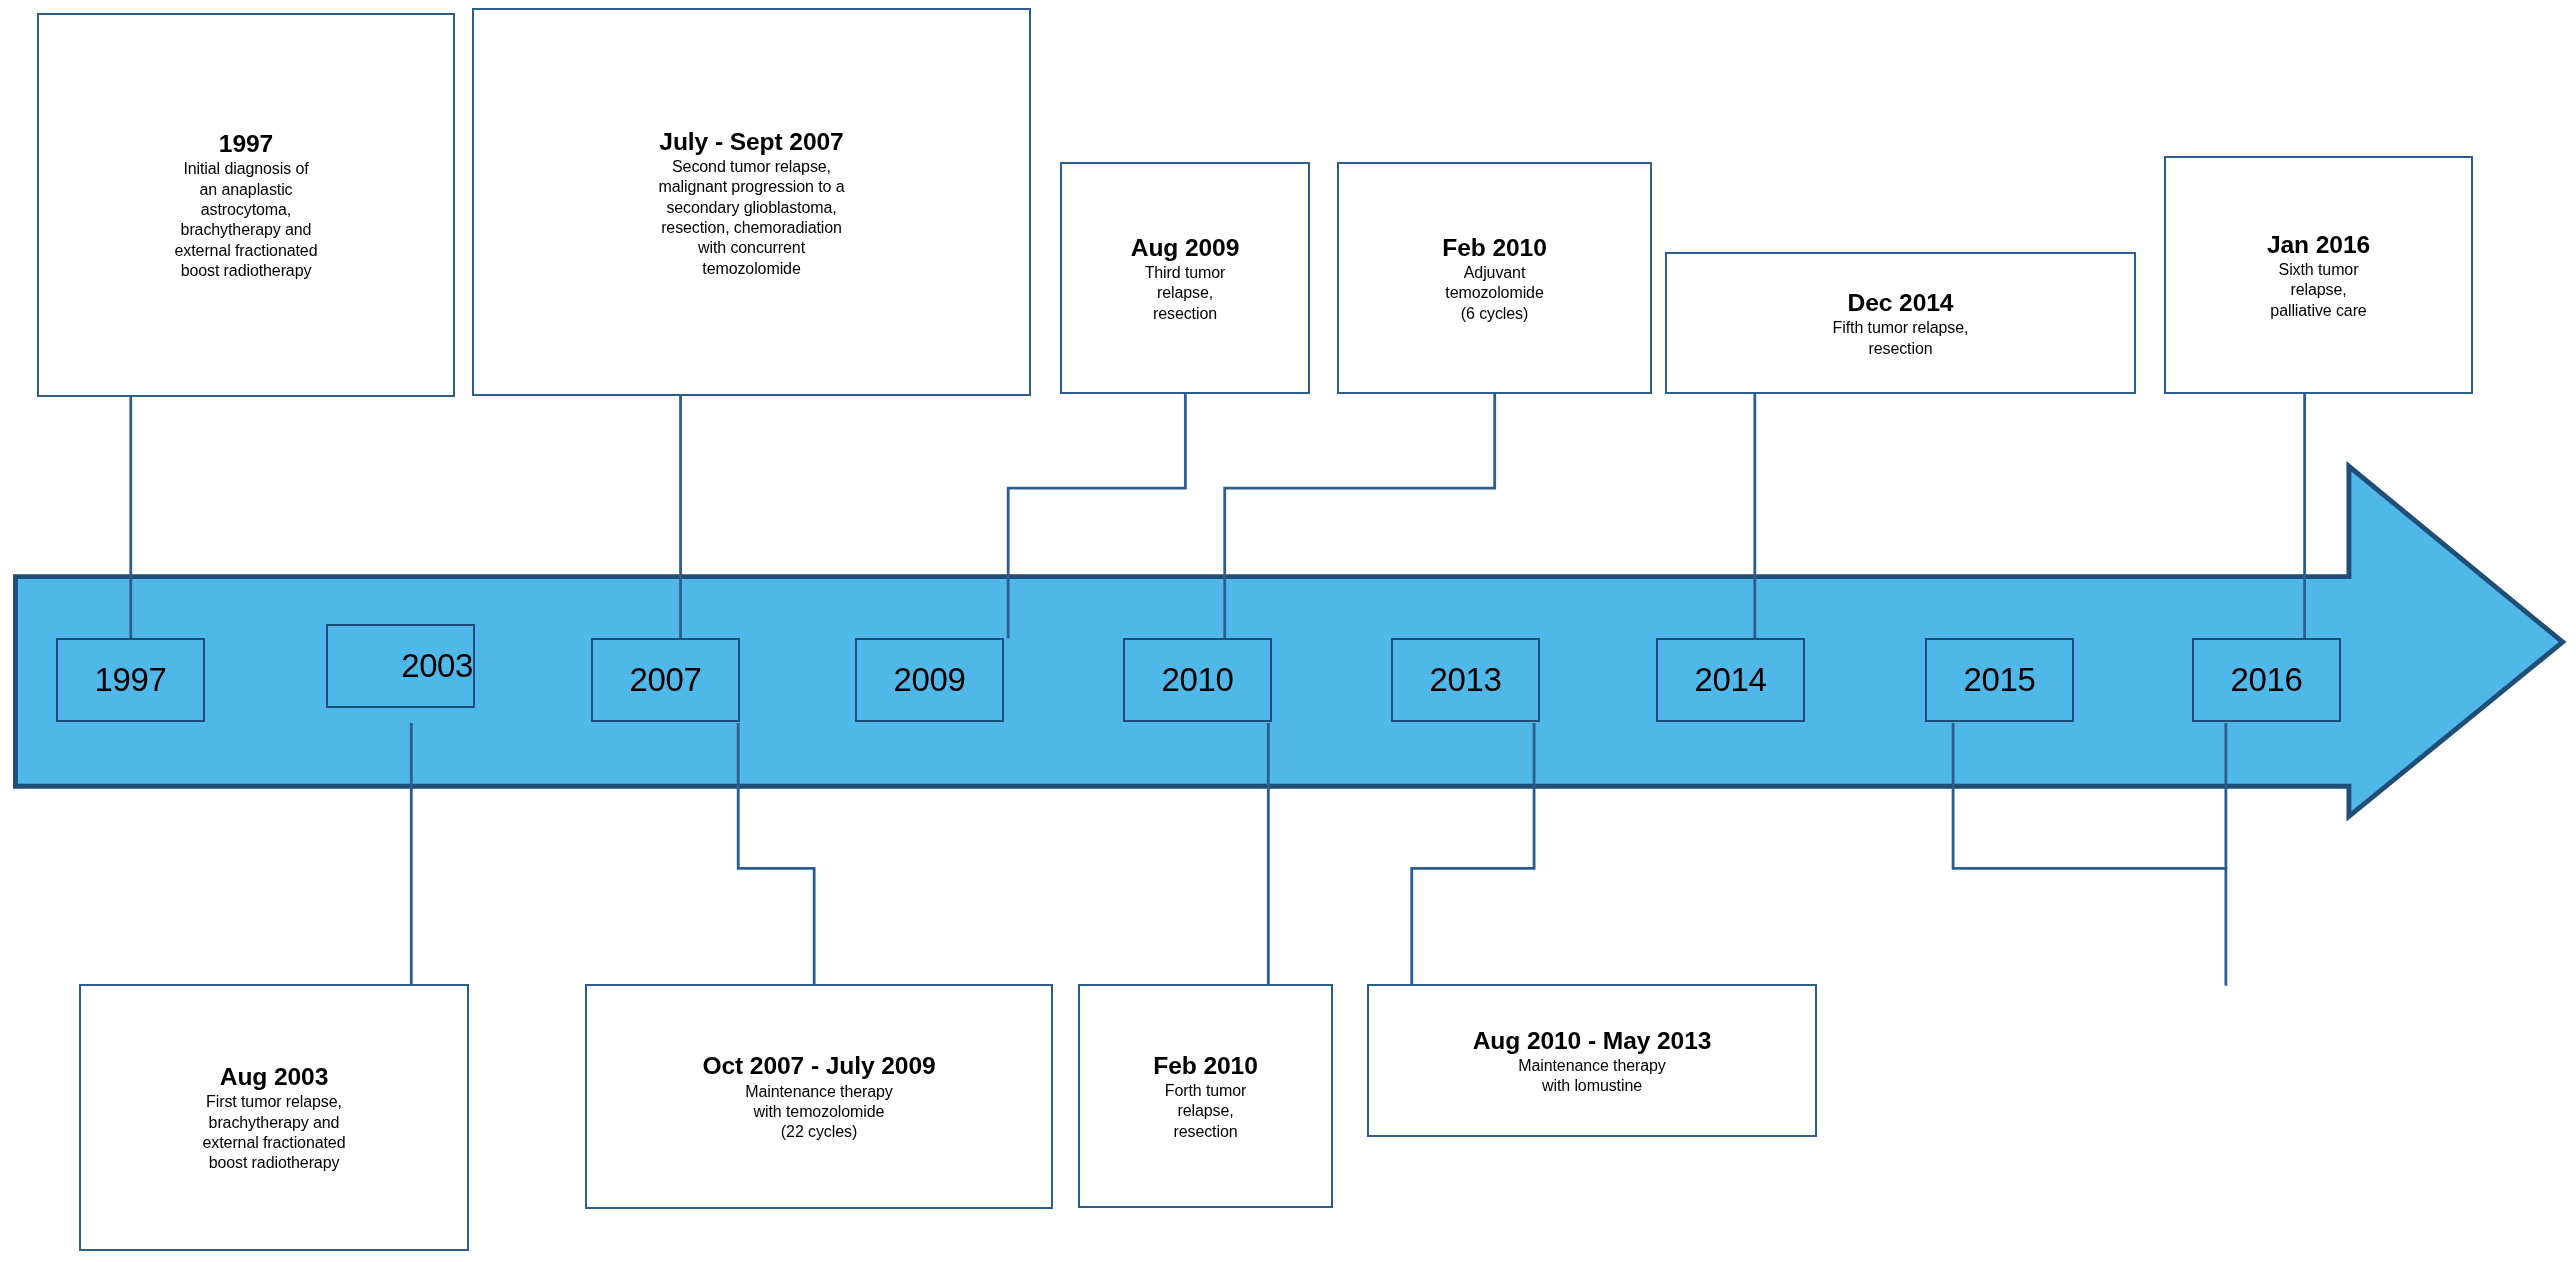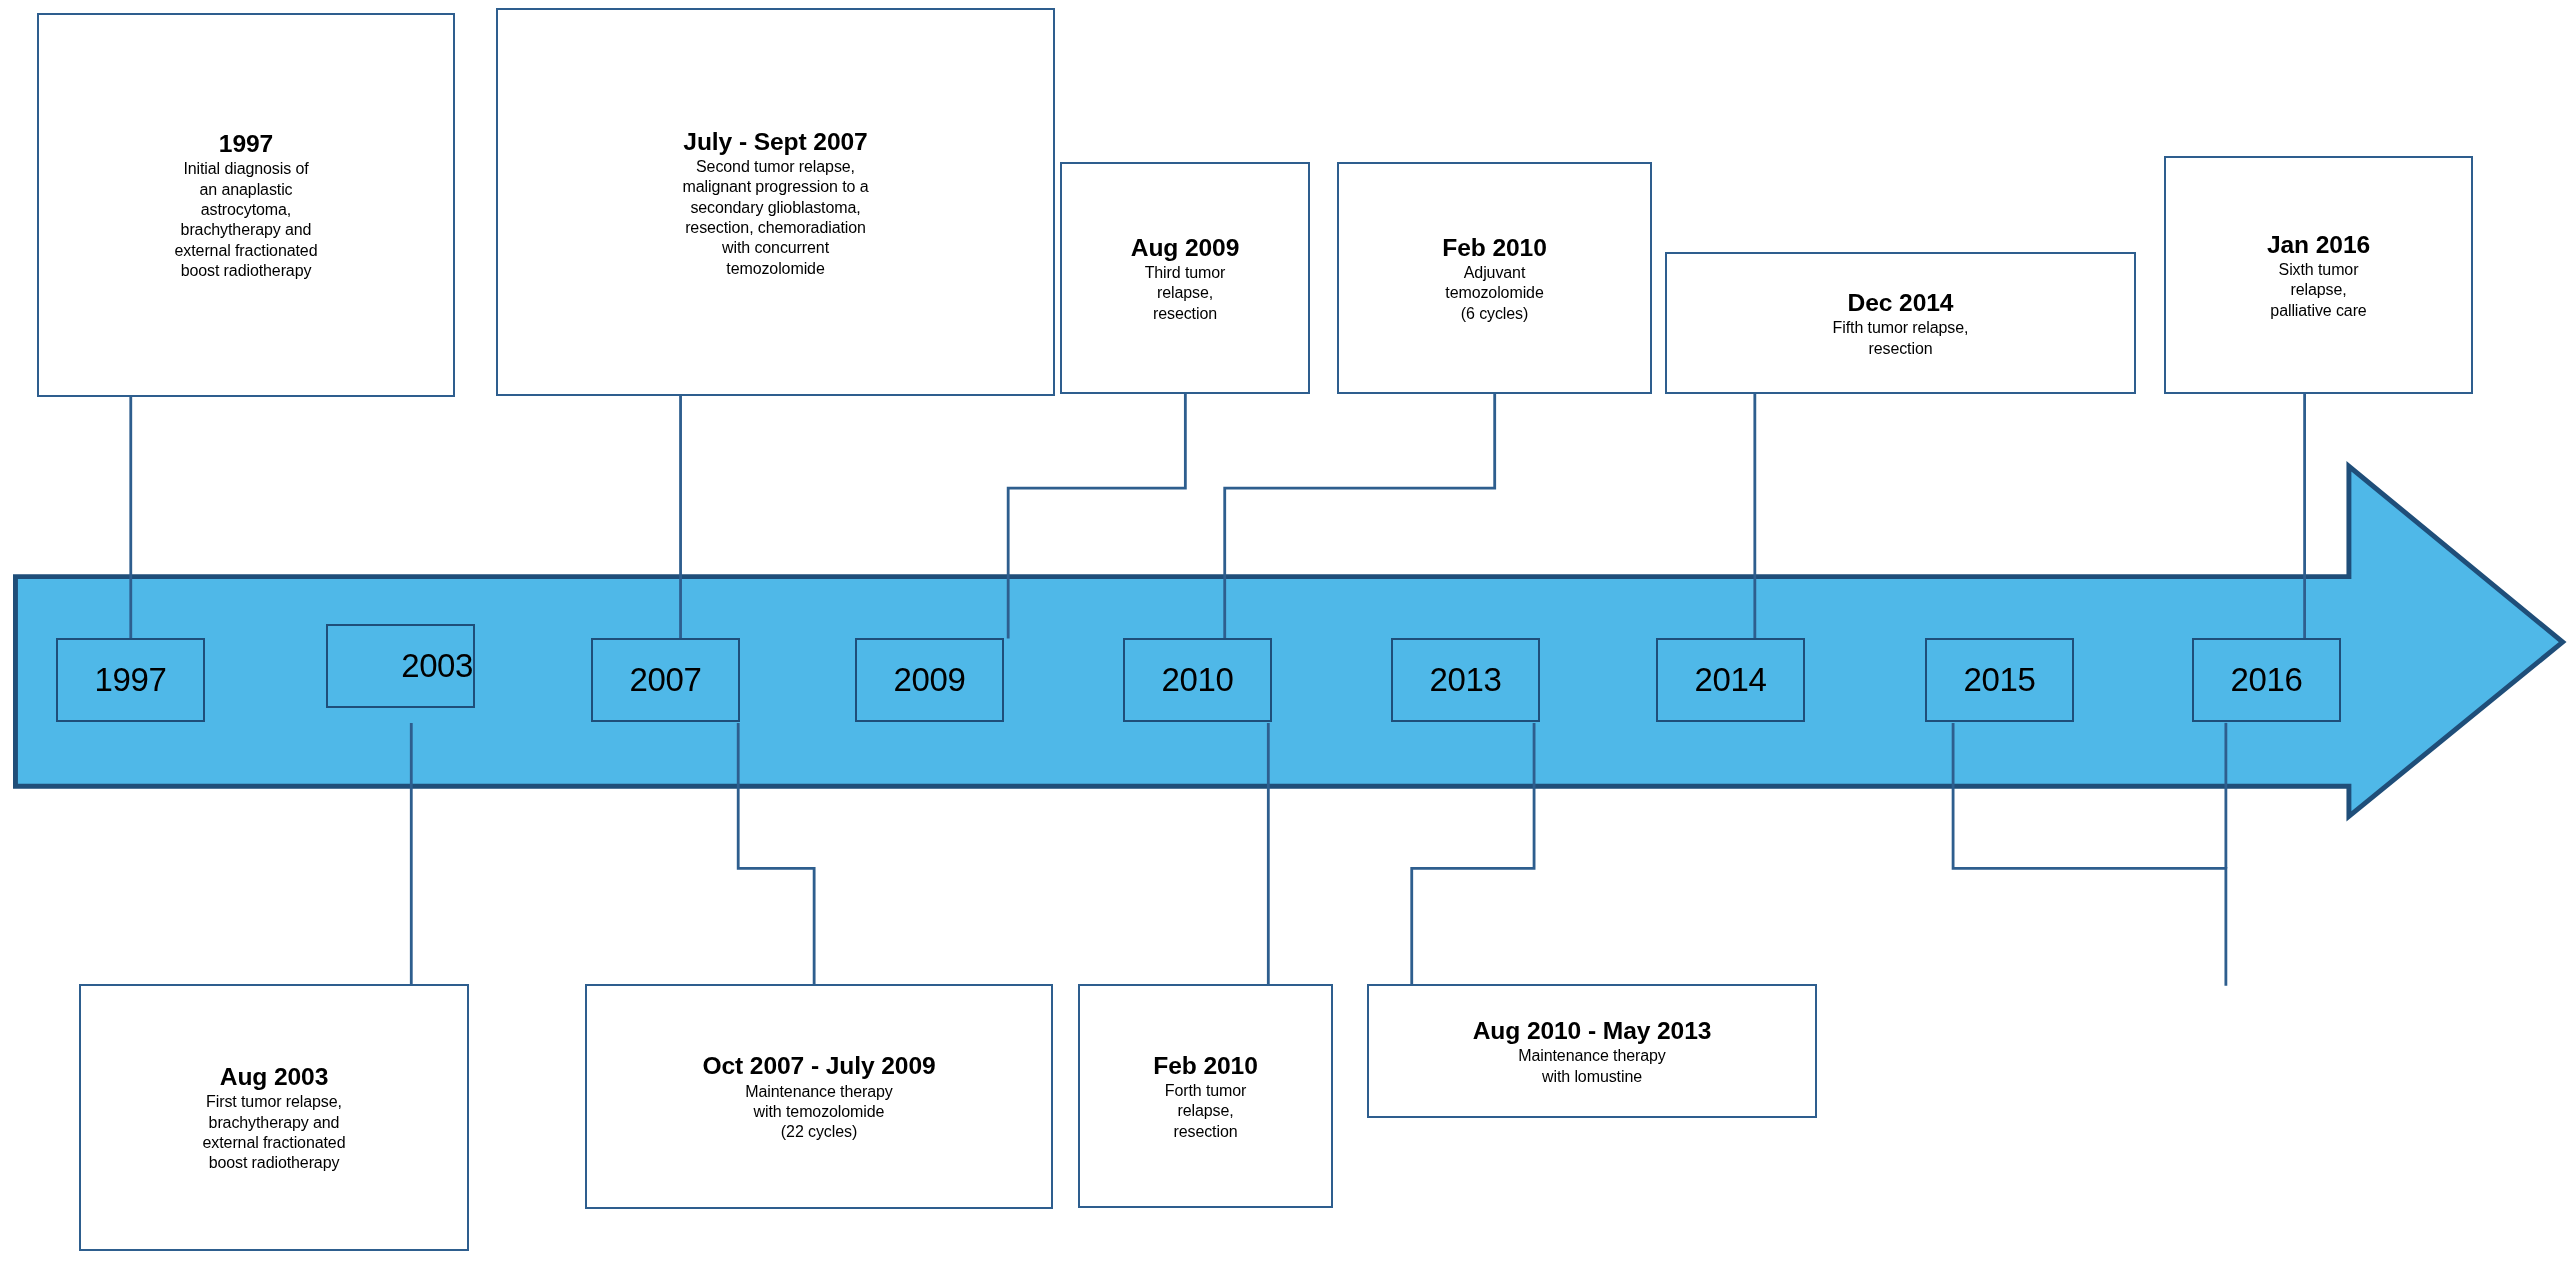--- a/index.html
+++ b/index.html
@@ -103,21 +103,21 @@
   <div class="evt-box" style="left:37px; top:12.7px; width:418px; height:384px;">
     <div class="evt-title">1997</div>
     <div class="evt-body">Initial diagnosis of</div>
     <div class="evt-body">an anaplastic</div>
     <div class="evt-body">astrocytoma,</div>
     <div class="evt-body">brachytherapy and</div>
     <div class="evt-body">external fractionated</div>
     <div class="evt-body">boost radiotherapy</div>
   </div>
 
-  <div class="evt-box" style="left:472px; top:8.4px; width:559px; height:388px;margin-left:24px;">
+  <div class="evt-box" style="left:472px; top:8.4px; width:559px; height:388px;">
     <div class="evt-title">July - Sept 2007</div>
     <div class="evt-body">Second tumor relapse,</div>
     <div class="evt-body">malignant progression to a</div>
     <div class="evt-body">secondary glioblastoma,</div>
     <div class="evt-body">resection, chemoradiation</div>
     <div class="evt-body">with concurrent</div>
     <div class="evt-body">temozolomide</div>
   </div>
 
   <div class="evt-box" style="left:1060px; top:162px; width:250px; height:232px;">
@@ -190,21 +190,21 @@
     <div class="evt-body">(22 cycles)</div>
   </div>
 
   <div class="evt-box" style="left:1078px; top:984px; width:255px; height:224px;">
     <div class="evt-title">Feb 2010</div>
     <div class="evt-body">Forth tumor</div>
     <div class="evt-body">relapse,</div>
     <div class="evt-body">resection</div>
   </div>
 
-  <div class="evt-box" style="left:1367px; top:984px; width:450px; height:134px;">
+  <div class="evt-box" style="left:1367px; top:984px; width:450px; height:153px;">
     <div class="evt-title">Aug 2010 - May 2013</div>
     <div class="evt-body">Maintenance therapy</div>
     <div class="evt-body">with lomustine</div>
   </div>
 
 
 </div>
 
 
 </body></html>

